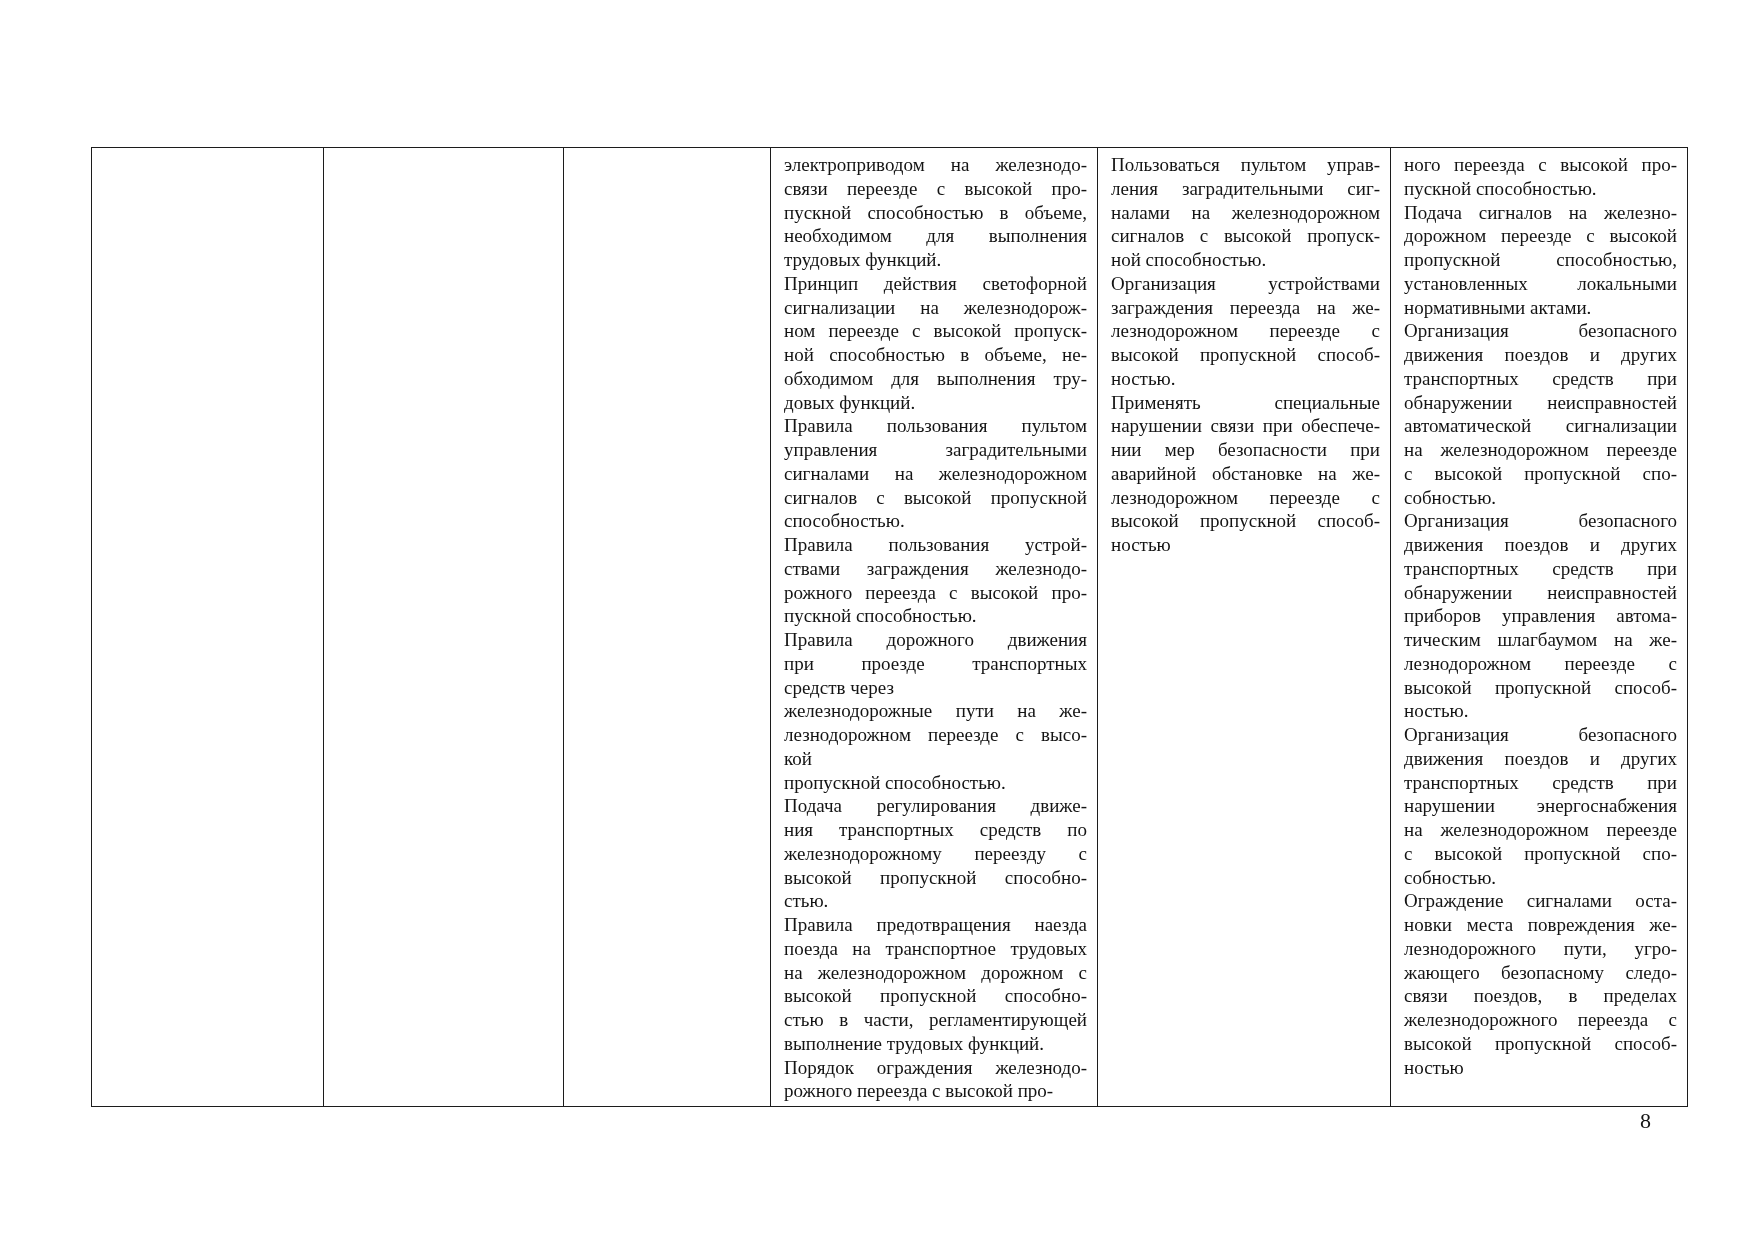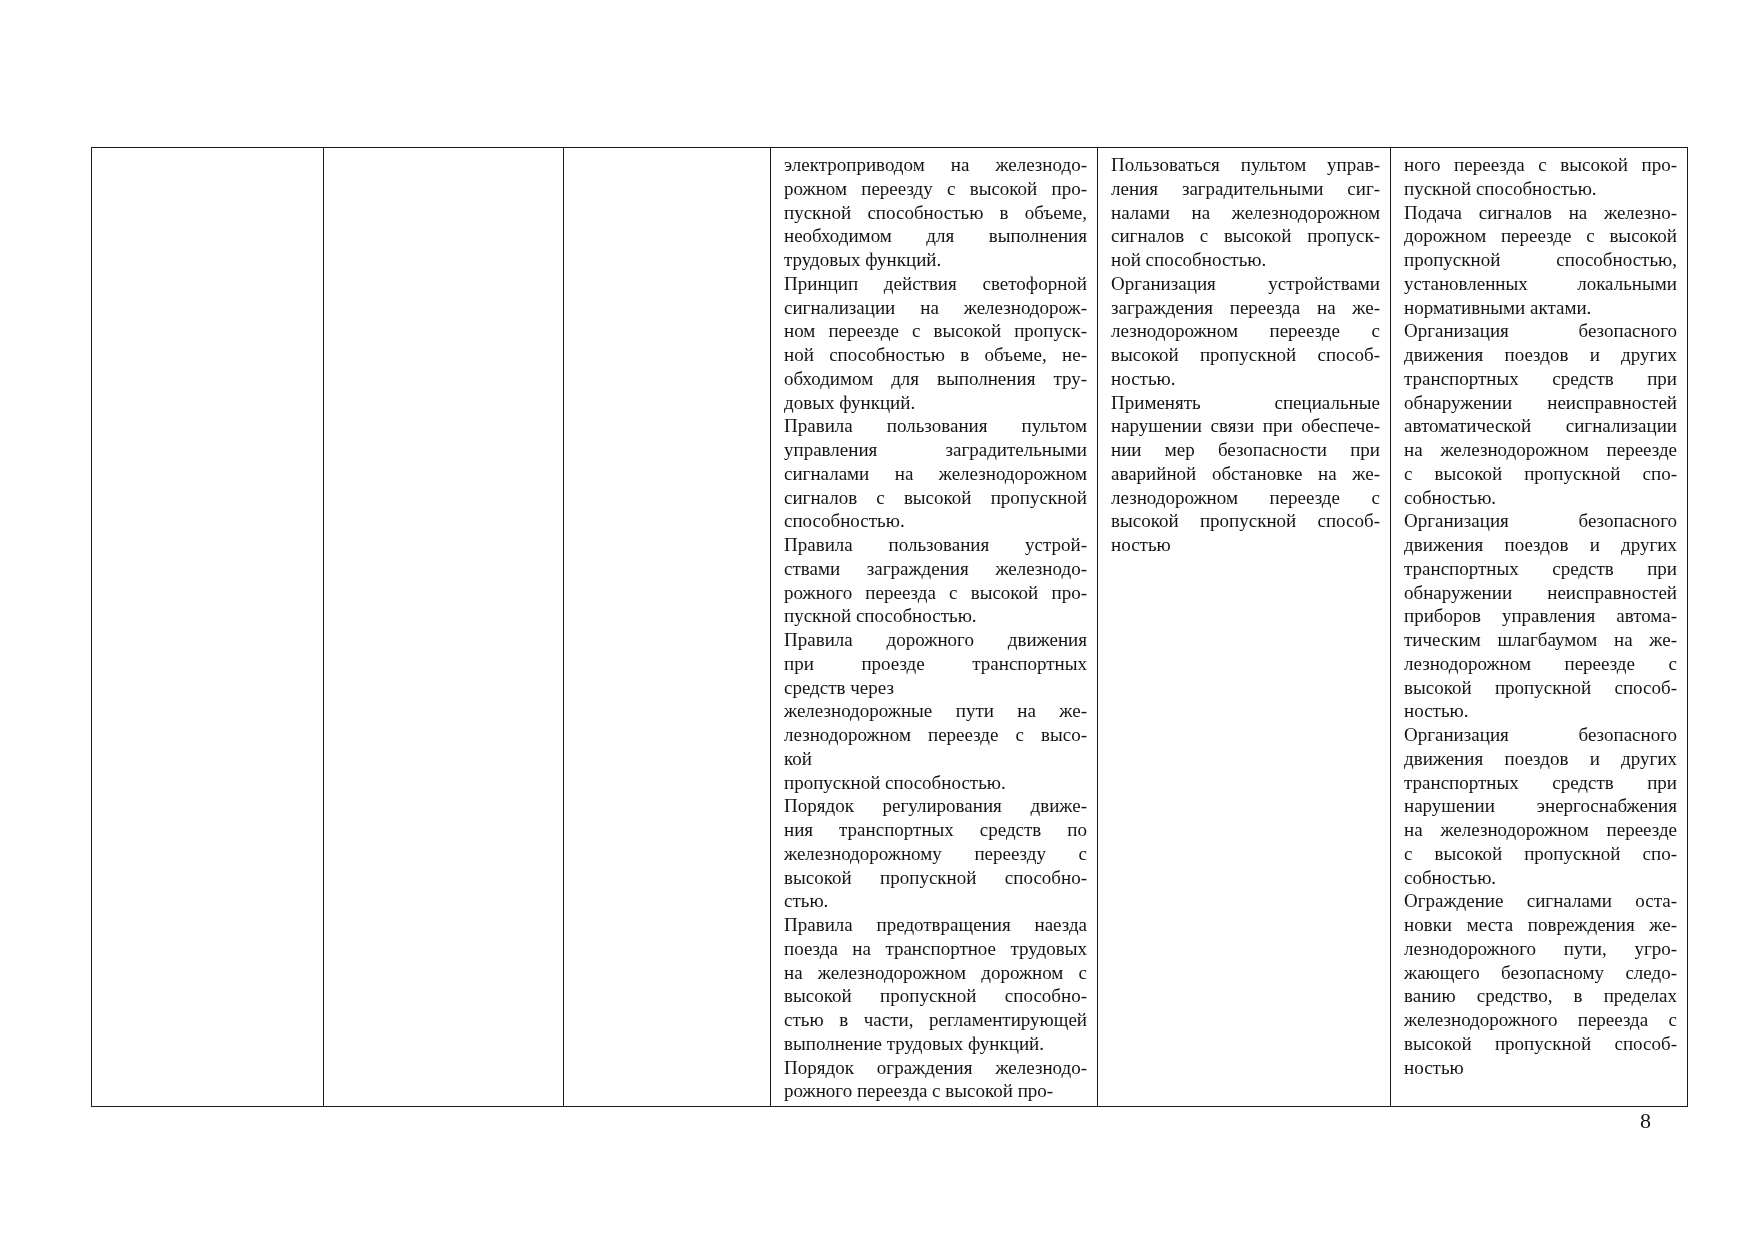--- a/index.html
+++ b/index.html
@@ -52,21 +52,21 @@
 </head>
 <body>
 
 <div class="page">
   <div class="doc-table">
     <div class="cell c1"></div>
     <div class="cell c2"></div>
     <div class="cell c3"></div>
     <div class="cell c4">
         <div class="line">электроприводом на железнодо-</div>
-        <div class="line">рожном переезду с высокой про-</div>
+        <div class="line">связи переезде с высокой про-</div>
         <div class="line">пускной способностью в объеме,</div>
         <div class="line">необходимом для выполнения</div>
         <div class="line last">трудовых функций.</div>
         <div class="line">Принцип действия светофорной</div>
         <div class="line">сигнализации на железнодорож-</div>
         <div class="line">ном переезде с высокой пропуск-</div>
         <div class="line">ной способностью в объеме, не-</div>
         <div class="line">обходимом для выполнения тру-</div>
         <div class="line last">довых функций.</div>
         <div class="line">Правила пользования пультом</div>
@@ -78,21 +78,21 @@
         <div class="line">ствами заграждения железнодо-</div>
         <div class="line">рожного переезда с высокой про-</div>
         <div class="line last">пускной способностью.</div>
         <div class="line">Правила дорожного движения</div>
         <div class="line">при проезде транспортных</div>
         <div class="line last">средств через</div>
         <div class="line">железнодорожные пути на же-</div>
         <div class="line">лезнодорожном переезде с высо-</div>
         <div class="line last">кой</div>
         <div class="line last">пропускной способностью.</div>
-        <div class="line">Порядок регулирования движе-</div>
+        <div class="line">Подача регулирования движе-</div>
         <div class="line">ния транспортных средств по</div>
         <div class="line">железнодорожному переезду с</div>
         <div class="line">высокой пропускной способно-</div>
         <div class="line last">стью.</div>
         <div class="line">Правила предотвращения наезда</div>
         <div class="line">поезда на транспортное трудовых</div>
         <div class="line">на железнодорожном дорожном с</div>
         <div class="line">высокой пропускной способно-</div>
         <div class="line">стью в части, регламентирующей</div>
         <div class="line last">выполнение трудовых функций.</div>
@@ -147,20 +147,20 @@
         <div class="line">движения поездов и других</div>
         <div class="line">транспортных средств при</div>
         <div class="line">нарушении энергоснабжения</div>
         <div class="line">на железнодорожном переезде</div>
         <div class="line">с высокой пропускной спо-</div>
         <div class="line last">собностью.</div>
         <div class="line">Ограждение сигналами оста-</div>
         <div class="line">новки места повреждения же-</div>
         <div class="line">лезнодорожного пути, угро-</div>
         <div class="line">жающего безопасному следо-</div>
-        <div class="line">ванию средство, в пределах</div>
+        <div class="line">связи поездов, в пределах</div>
         <div class="line">железнодорожного переезда с</div>
         <div class="line">высокой пропускной способ-</div>
         <div class="line last">ностью</div>
       </div>
   </div>
   <div class="page-number">8</div>
 </div>
 
 </body></html>

